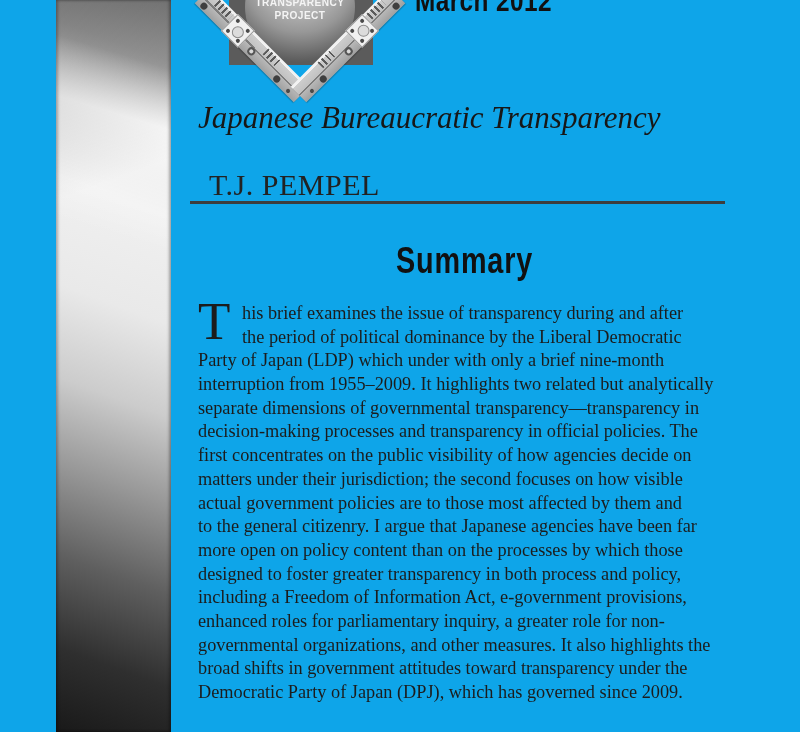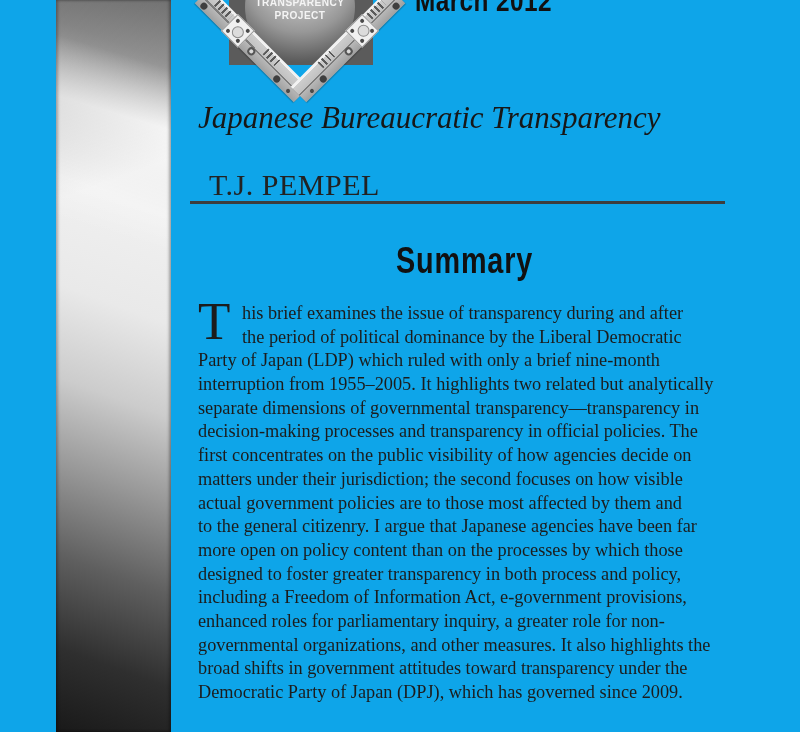--- a/index.html
+++ b/index.html
@@ -137,22 +137,22 @@
     <div class="author">T.J. PEMPEL</div>
     <div class="rule"></div>
     <div class="section-heading">
       <span>Summary</span>
     </div>
     <div class="body-block">
       <span class="dropcap">T</span>
       <div>
           <div class="bodyline indent">his brief examines the issue of transparency during and after</div>
           <div class="bodyline indent">the period of political dominance by the Liberal Democratic</div>
-          <div class="bodyline">Party of Japan (LDP) which ruled with only a brief nine-month</div>
-          <div class="bodyline">interruption from 1955–2005. It highlights two related but analytically</div>
+          <div class="bodyline">Party of Japan (LDP) which under with only a brief nine-month</div>
+          <div class="bodyline">interruption from 1955–2009. It highlights two related but analytically</div>
           <div class="bodyline">separate dimensions of governmental transparency—transparency in</div>
           <div class="bodyline">decision-making processes and transparency in official policies. The</div>
           <div class="bodyline">first concentrates on the public visibility of how agencies decide on</div>
           <div class="bodyline">matters under their jurisdiction; the second focuses on how visible</div>
           <div class="bodyline">actual government policies are to those most affected by them and</div>
           <div class="bodyline">to the general citizenry. I argue that Japanese agencies have been far</div>
           <div class="bodyline">more open on policy content than on the processes by which those</div>
           <div class="bodyline">designed to foster greater transparency in both process and policy,</div>
           <div class="bodyline">including a Freedom of Information Act, e-government provisions,</div>
           <div class="bodyline">enhanced roles for parliamentary inquiry, a greater role for non-</div>

